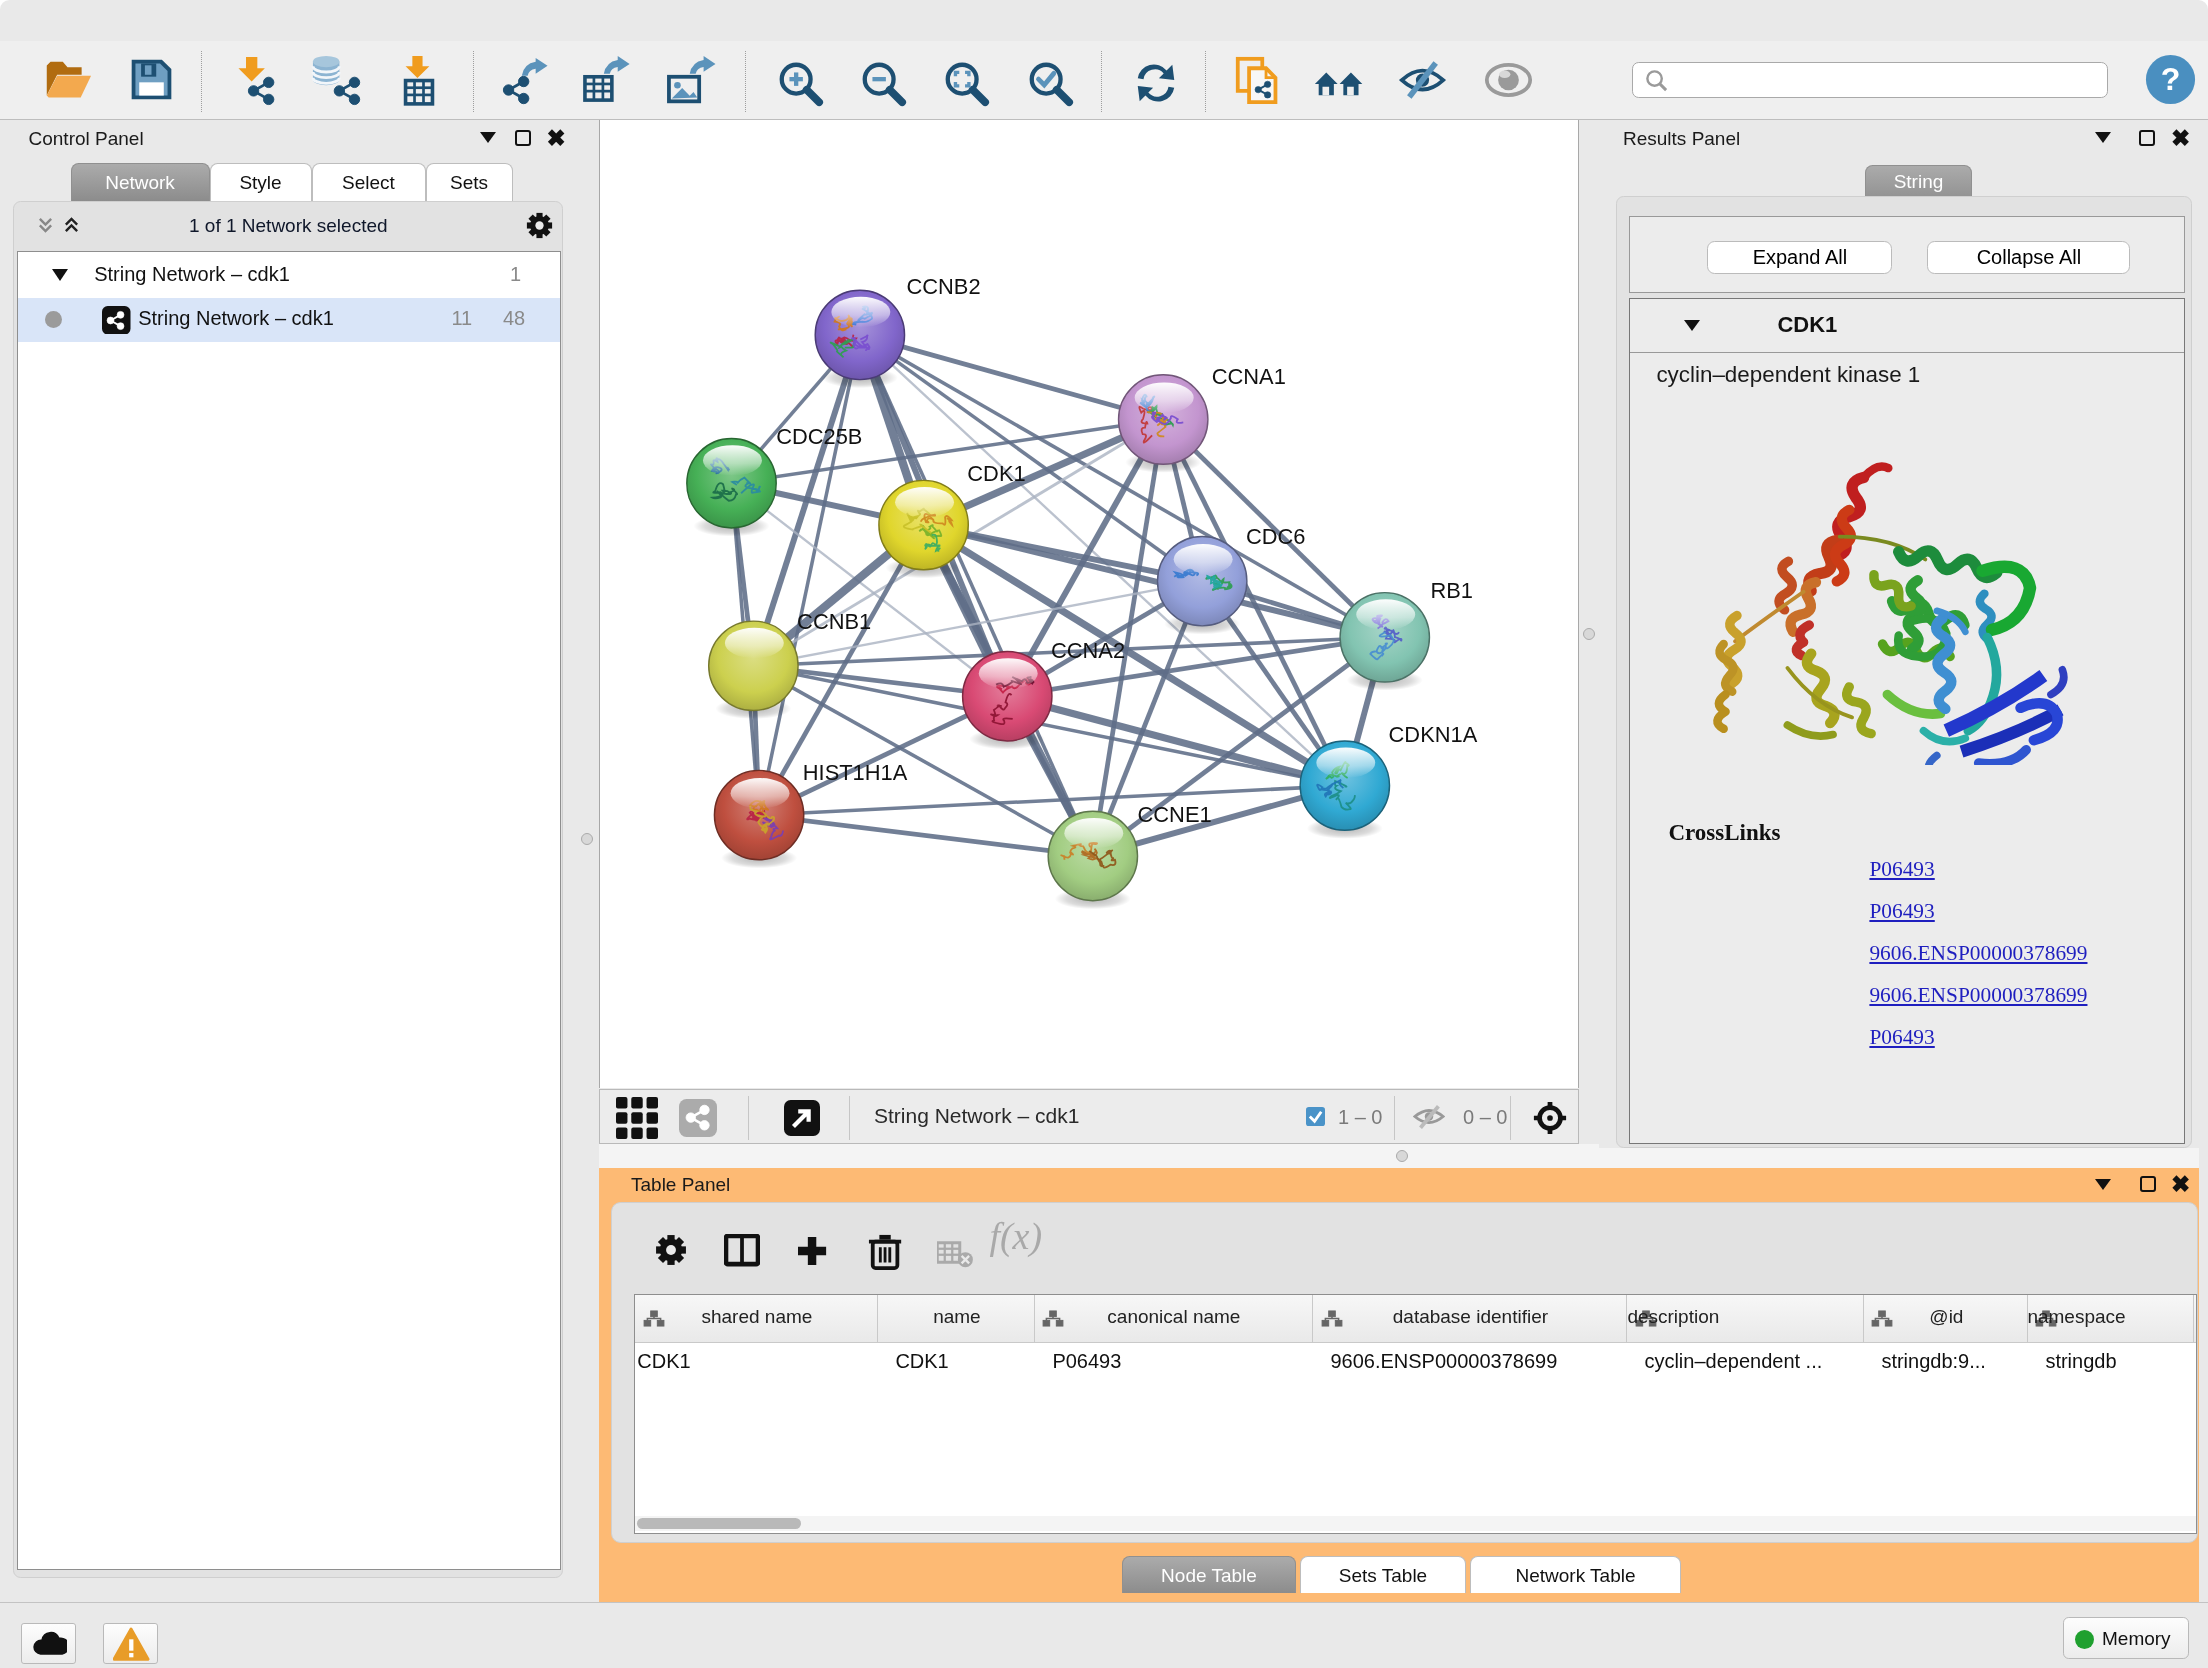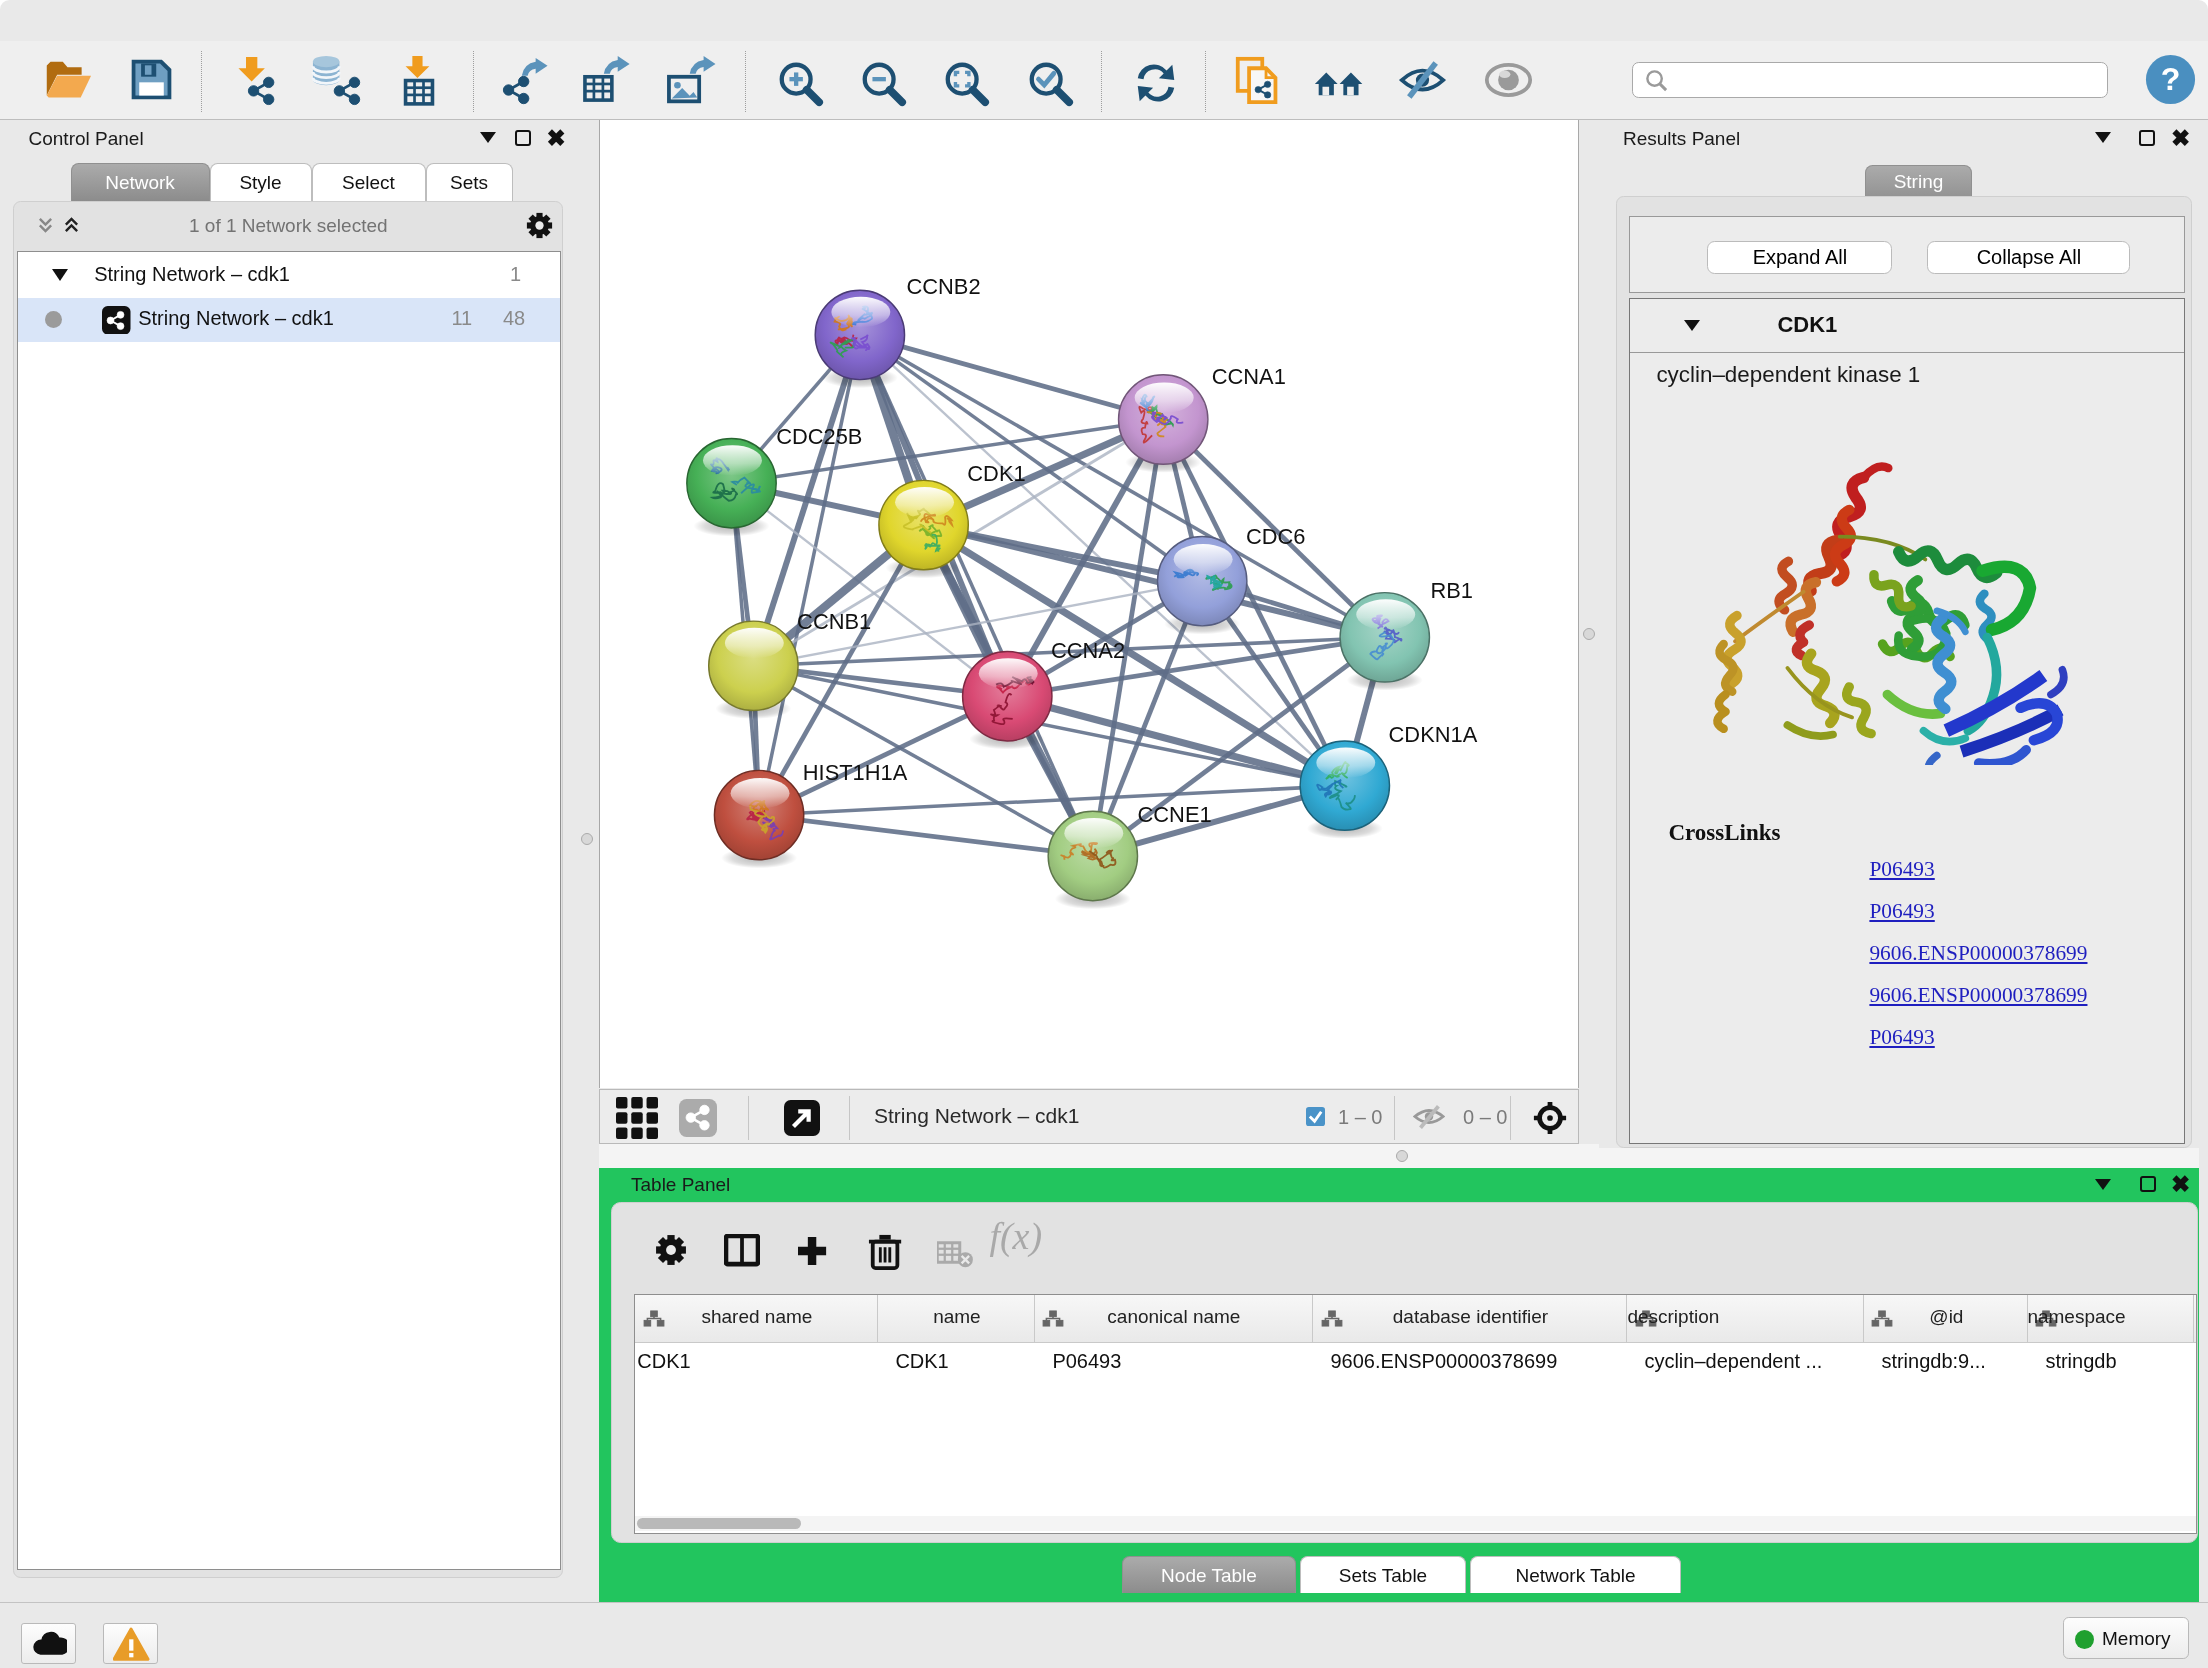--- a/index.html
+++ b/index.html
@@ -195,21 +195,21 @@
     <div class="tab" style="left:302px;top:43px;width:114px;height:38px;line-height:38px">Select</div>
     <div class="tab" style="left:416px;top:43px;width:87px;height:38px;line-height:38px">Sets</div>
 
     <div style="position:absolute;left:3.8px;top:81px;width:550px;height:1377px;background:#e2e2e2;border:1px solid #cfcfcf;border-radius:7.6px">
       <div style="position:absolute;left:23px;top:15px"><svg width="17" height="16" viewBox="0 0 18 17" style="">
             <path d="M3 2 L9 8 L15 2 M3 9 L9 15 L15 9" fill="none" stroke="#888" stroke-width="2.6"></path>
           </svg></div>
       <div style="position:absolute;left:49px;top:15px"><svg width="17" height="16" viewBox="0 0 18 17" style="">
             <path d="M3 8 L9 2 L15 8 M3 15 L9 9 L15 15" fill="none" stroke="#222" stroke-width="2.6"></path>
           </svg></div>
-      <div style="position:absolute;left:0;top:13.3px;width:100%;text-align:center;font-size:19px;color:#737373">1 of 1 Network selected</div>
+      <div style="position:absolute;left:0;top:13.3px;width:100%;text-align:center;font-size:19px;color:#0f172a">1 of 1 Network selected</div>
       <div style="position:absolute;left:512px;top:9.5px"><svg width="27" height="27" viewBox="0 0 28 28" style="">
             <g transform="translate(14.0,14.0) scale(0.9333333333333333)">
               <circle r="10.5" fill="#111"></circle>
               <rect x="-3.4" y="-14" width="6.8" height="8" fill="#111" transform="rotate(0)"></rect>
               <rect x="-3.4" y="-14" width="6.8" height="8" fill="#111" transform="rotate(45)"></rect>
               <rect x="-3.4" y="-14" width="6.8" height="8" fill="#111" transform="rotate(90)"></rect>
               <rect x="-3.4" y="-14" width="6.8" height="8" fill="#111" transform="rotate(135)"></rect>
               <rect x="-3.4" y="-14" width="6.8" height="8" fill="#111" transform="rotate(180)"></rect>
               <rect x="-3.4" y="-14" width="6.8" height="8" fill="#111" transform="rotate(225)"></rect>
               <rect x="-3.4" y="-14" width="6.8" height="8" fill="#111" transform="rotate(270)"></rect>
@@ -619,21 +619,21 @@
           <div><a class="lnk">P06493</a></div>
             <div><a class="lnk">P06493</a></div>
           <div><a class="lnk">9606.ENSP00000378699</a></div>
             <div><a class="lnk">9606.ENSP00000378699</a></div>
           <div><a class="lnk">P06493</a></div>
         </div>
       </div>
     </div>
   </div>
 
-  <div style="position:absolute;left:599px;top:1168px;width:1600px;height:434px;background:#22c55e">
+  <div style="position:absolute;left:599px;top:1168px;width:1600px;height:434px;background:#fdba74">
     <div class="panel-title" style="position:absolute;left:32px;top:5.7px">Table Panel</div>
     <div class="ptri" style="position:absolute;left:1496px;top:10.5px"></div>
     <div class="psq" style="position:absolute;left:1541px;top:7.6px"></div>
     <div class="px" style="position:absolute;left:1572px;top:7.6px">✖</div>
     <div style="position:absolute;left:12.4px;top:34px;width:1587px;height:341px;background:#e2e2e2;border:1px solid #cfcfcf;border-radius:9.5px">
       <div style="position:absolute;left:43px;top:31px"><svg width="32" height="32" viewBox="0 0 34 34" style="">
             <g transform="translate(17.0,17.0) scale(1.1333333333333333)">
               <circle r="10.5" fill="#111"></circle>
               <rect x="-3.4" y="-14" width="6.8" height="8" fill="#111" transform="rotate(0)"></rect>
               <rect x="-3.4" y="-14" width="6.8" height="8" fill="#111" transform="rotate(45)"></rect>

